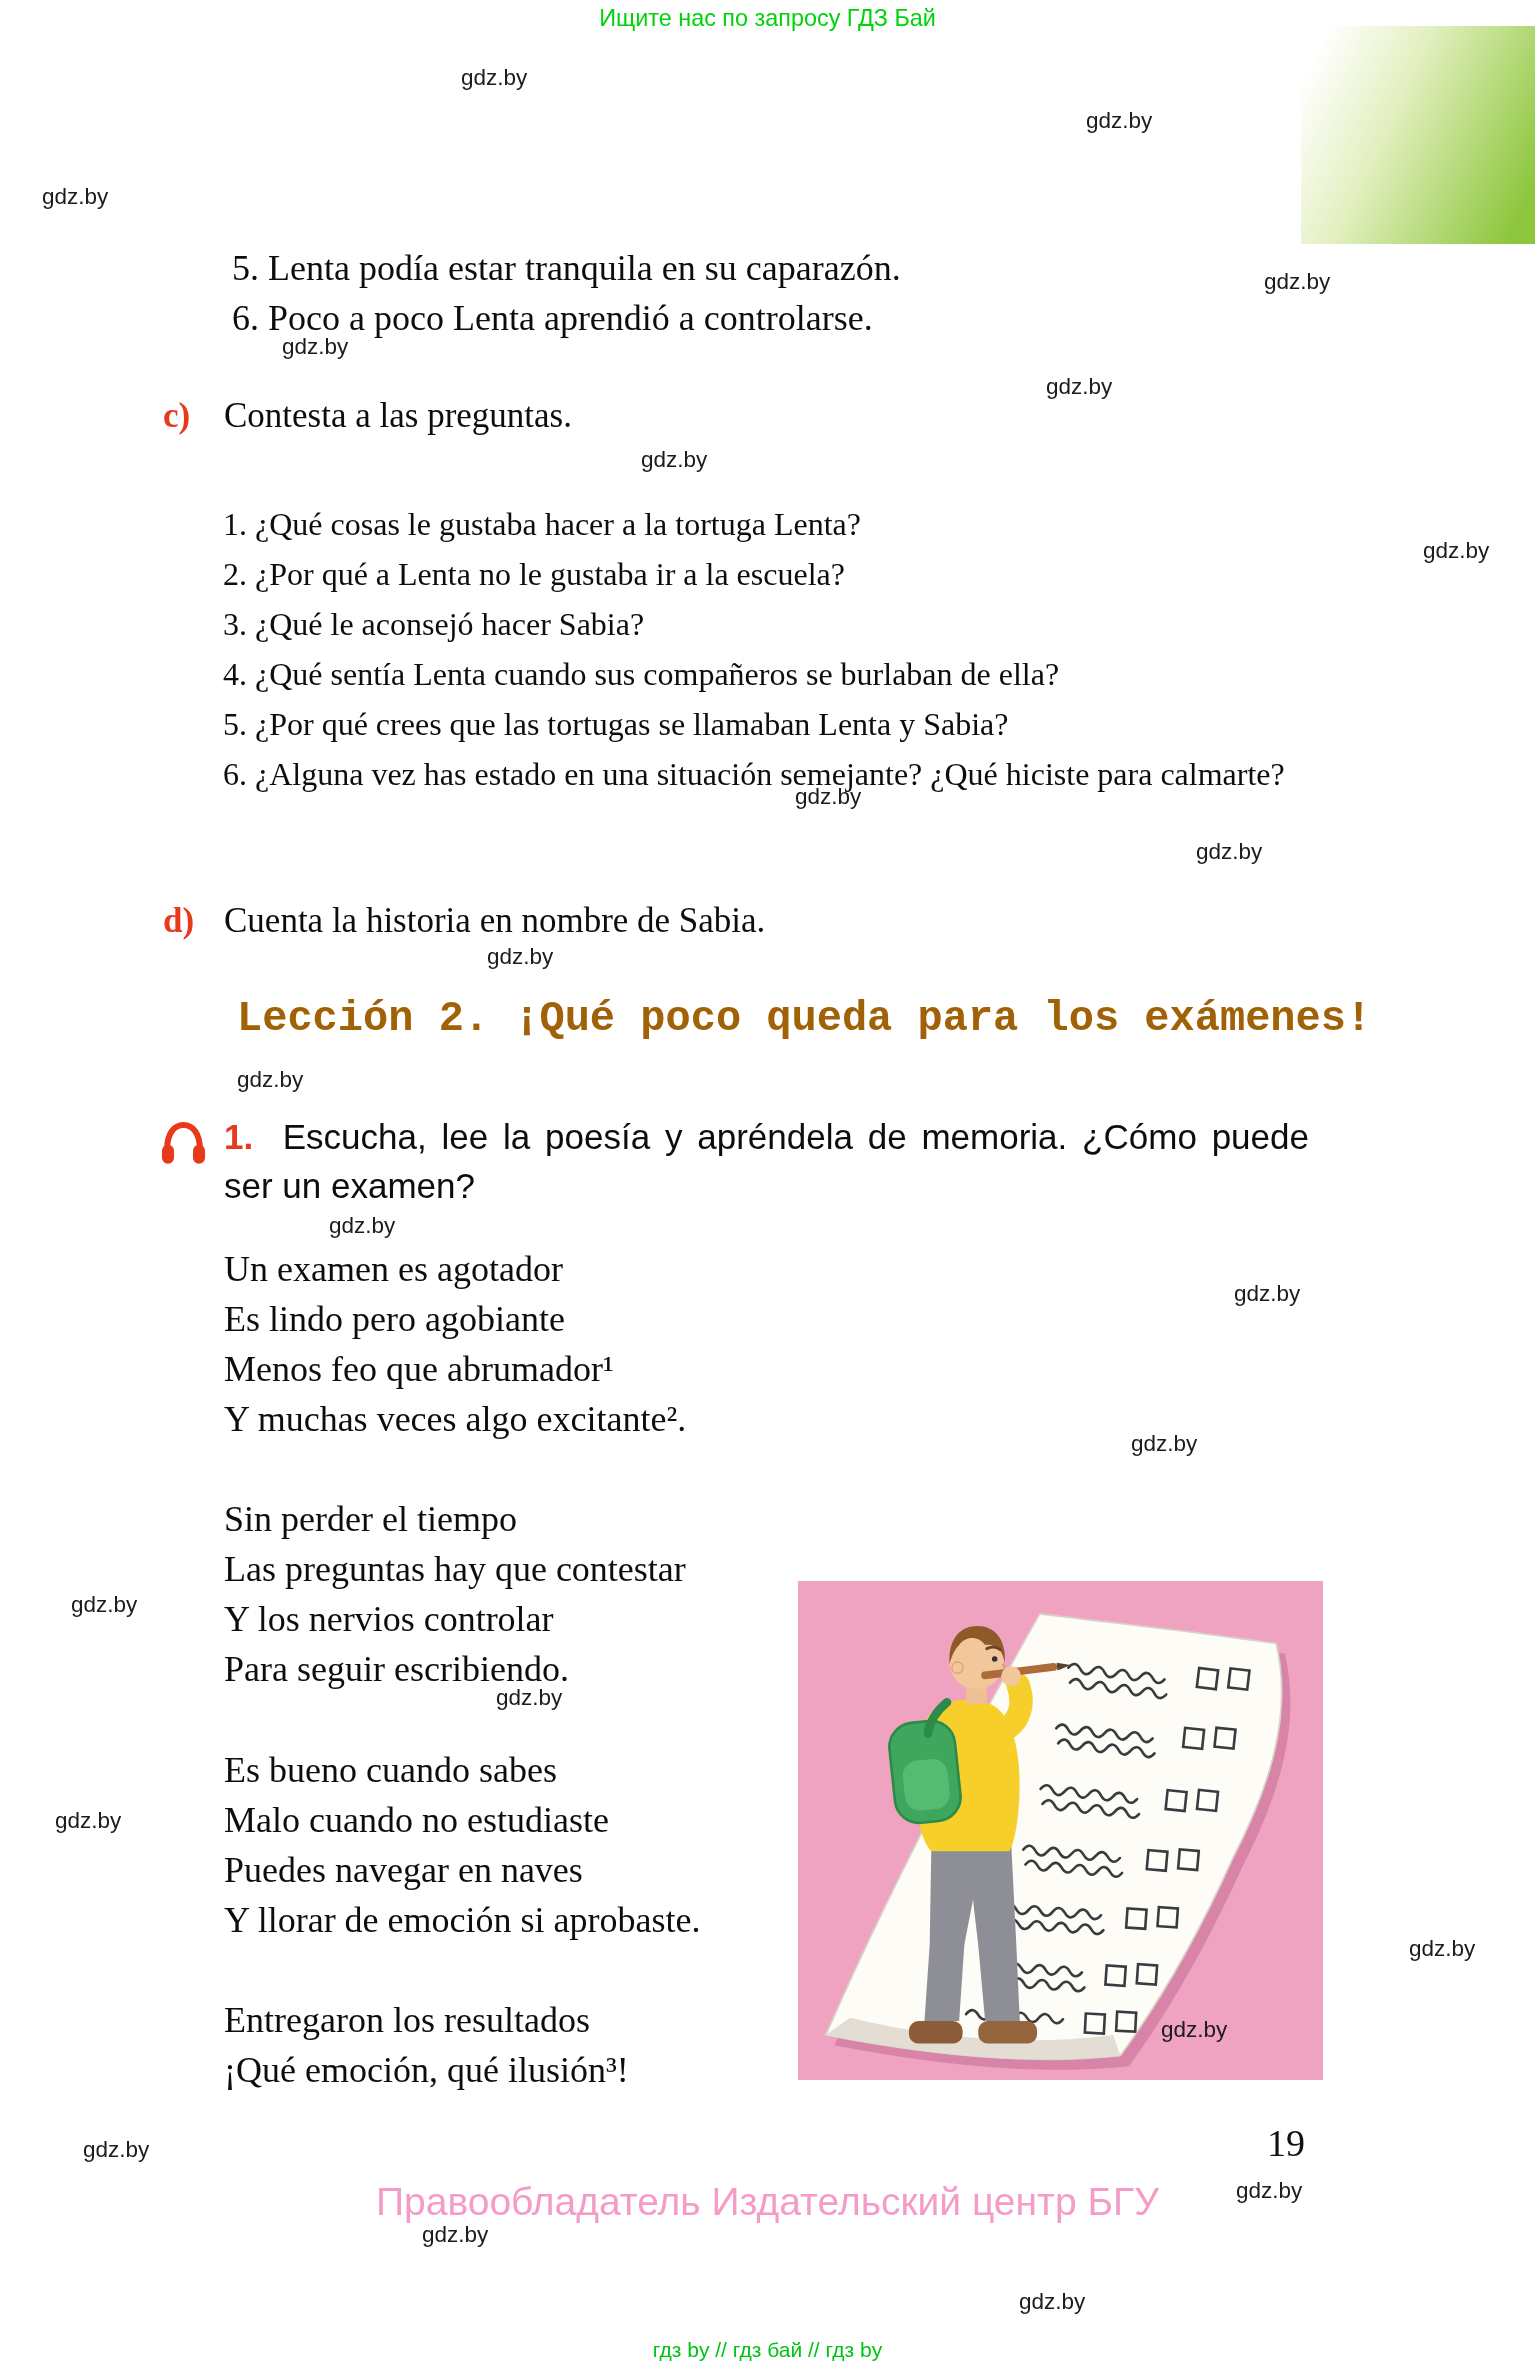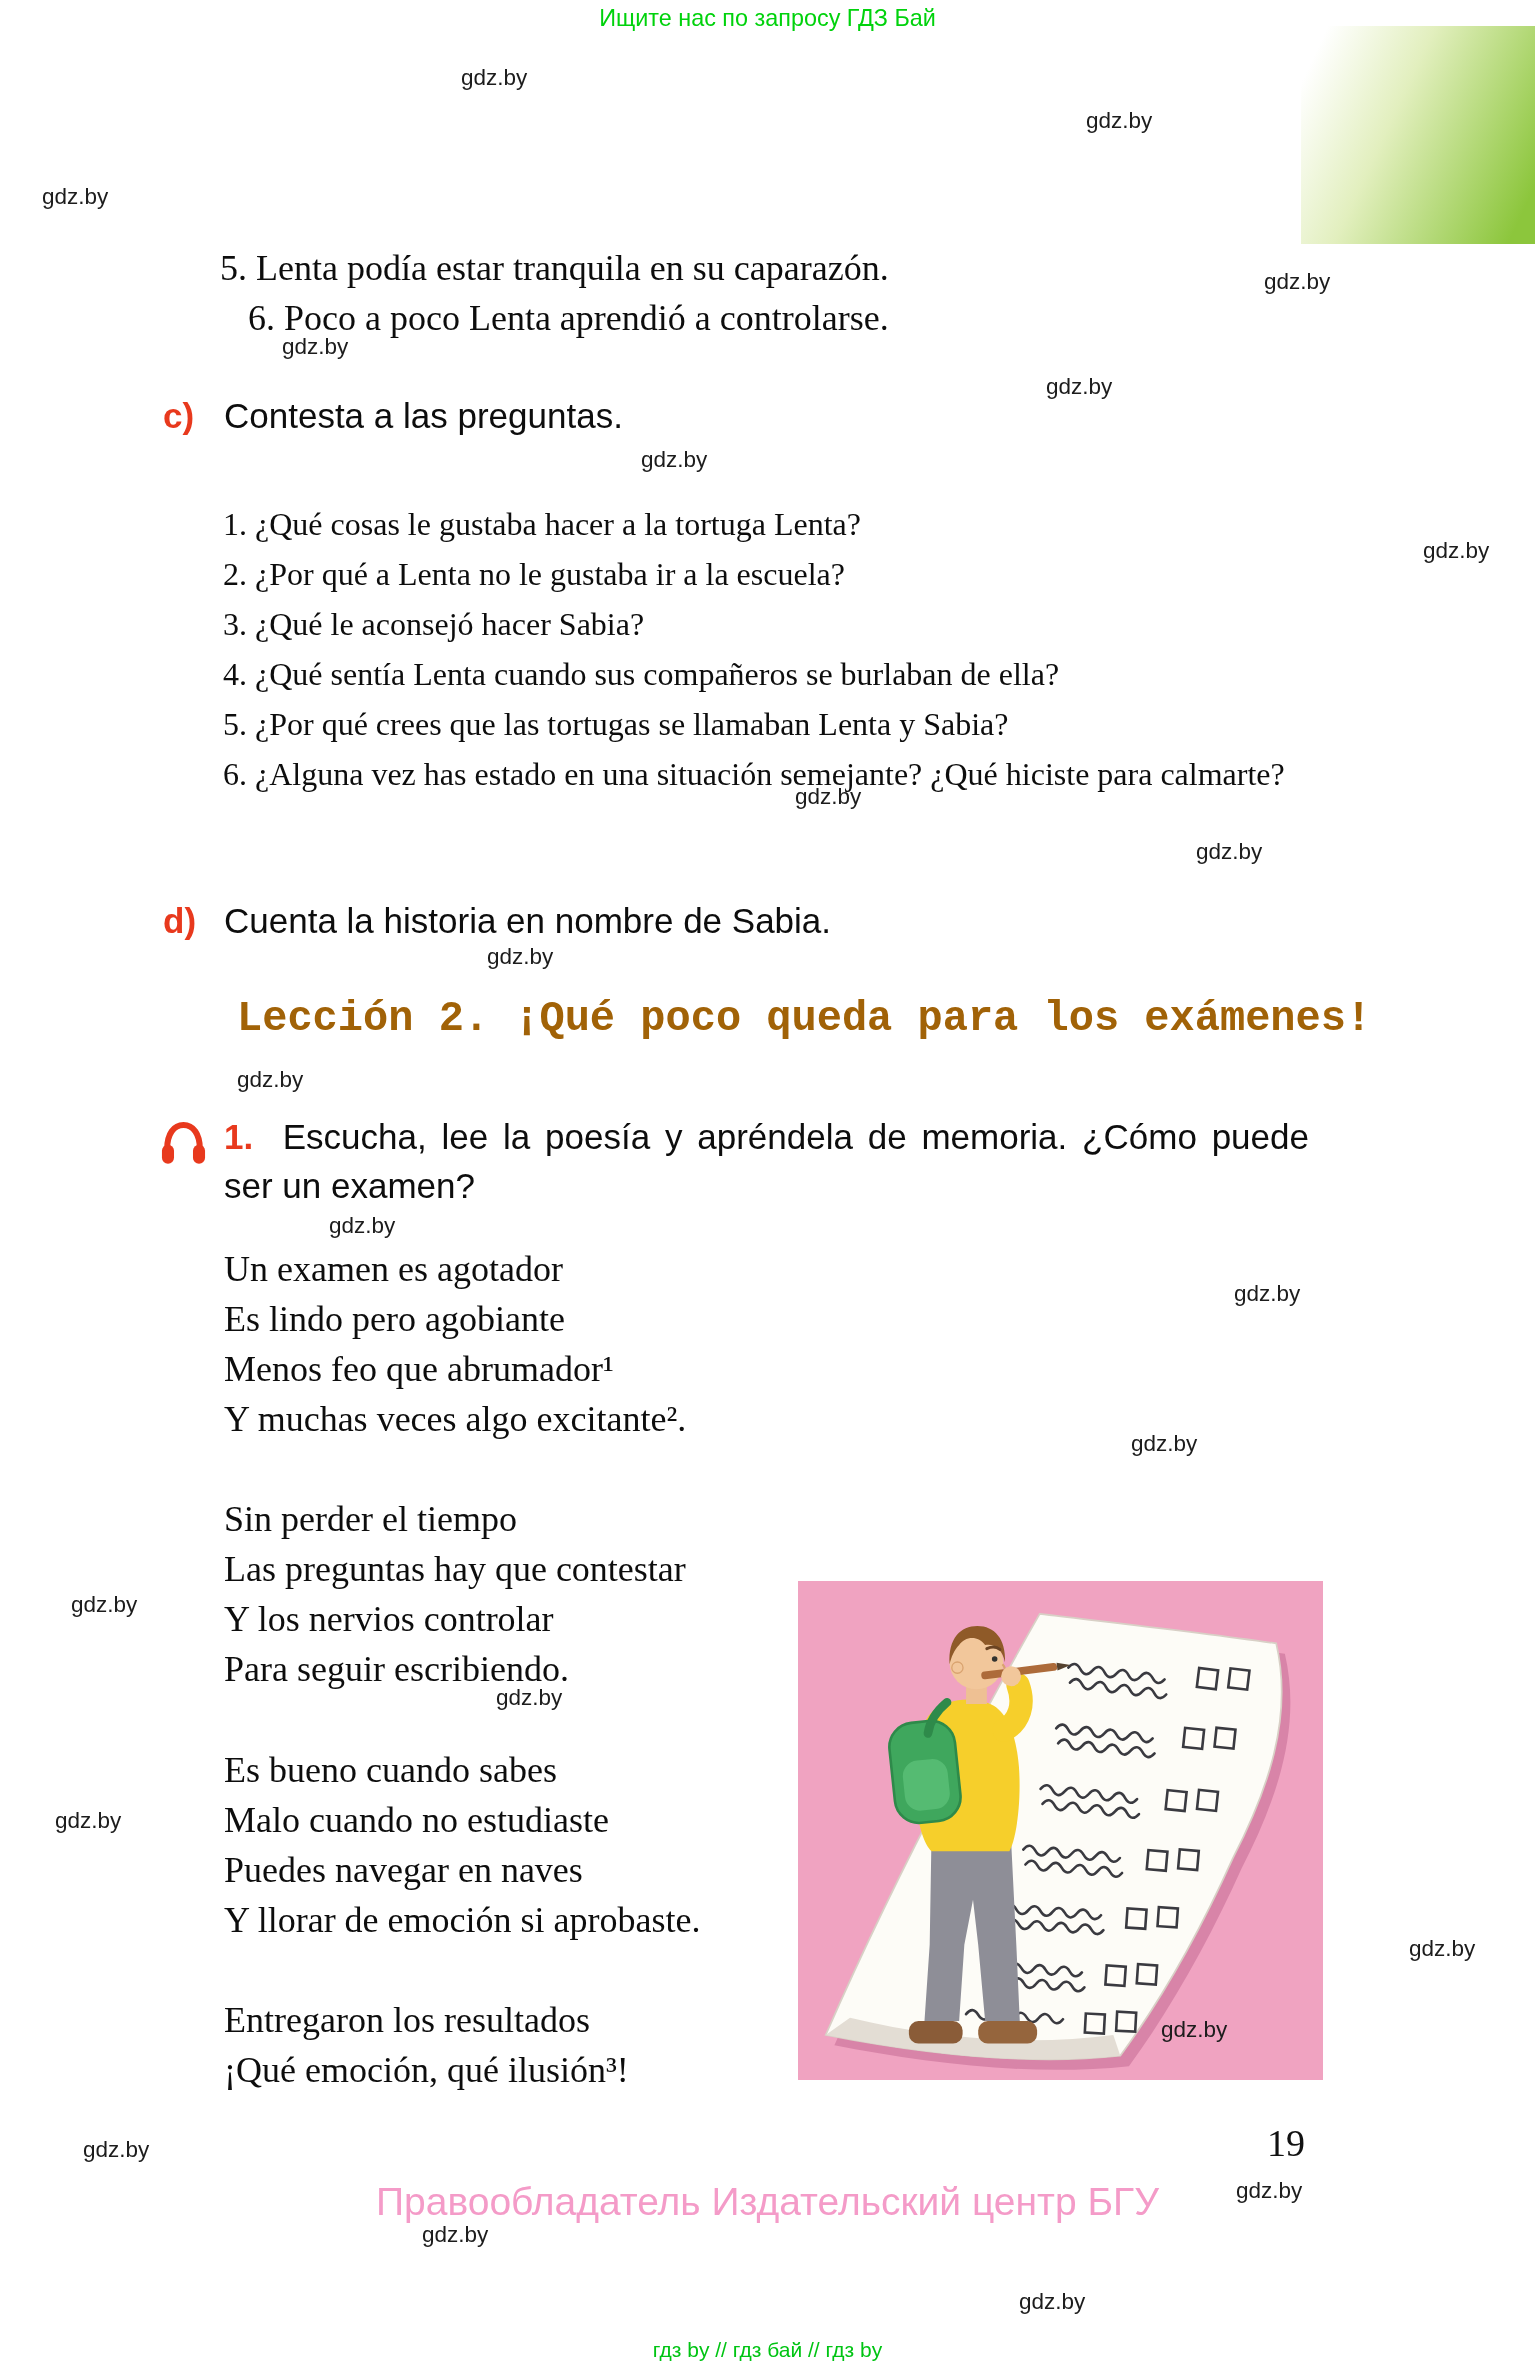--- a/index.html
+++ b/index.html
@@ -4,25 +4,25 @@
 <style>
   html,body{margin:0;padding:0;background:#ffffff;}
   .page{position:relative;width:1535px;height:2377px;background:#ffffff;overflow:hidden;
         font-family:"Liberation Serif",serif;color:#0d0d0d;}
   .banner-top{position:absolute;left:0;top:5.2px;width:100%;text-align:center;
         font-family:"Liberation Sans",sans-serif;font-size:23.4px;color:#00d20c;}
   .green-box{position:absolute;left:1301px;top:26px;width:234px;height:218px;
         background:linear-gradient(115deg,#ffffff 8%,#e2efbe 40%,#8cc63c 92%);}
   .wm{position:absolute;font-family:"Liberation Sans",sans-serif;font-size:22.5px;color:#1c1c1c;
         z-index:40;white-space:nowrap;}
-  .intro{position:absolute;left:220px;top:243px;text-align:right;}
+  .intro{position:absolute;left:232px;top:243px;}
   .intro p,.poem p{font-size:36px;line-height:50px;margin:0;}
   .questions{position:absolute;left:166px;top:499px;width:1175px;}
   .questions p{font-size:32px;line-height:50px;margin:0;text-indent:57px;hyphens:auto;}
-  .task{position:absolute;left:163px;font-family:Liberation Sans, sans-serif;font-size:35px;line-height:43px;}
+  .task{position:absolute;left:163px;font-family:Liberation Serif, serif;font-size:35px;line-height:43px;}
   .tlabel{display:inline-block;width:61px;color:#e8391d;font-weight:bold;}
   .heading{position:absolute;left:237px;top:995px;font-family:Liberation Mono, monospace;
         font-size:42px;font-weight:bold;color:#a16207;}
   .hp-icon{position:absolute;left:159px;top:1118px;}
   .task1-text{position:absolute;left:224px;top:1112px;width:1085px;
         font-family:"Liberation Sans",sans-serif;font-size:35px;line-height:49px;text-align:justify;}
   .t1label{color:#e8391d;font-weight:bold;}
   .gap{display:inline-block;width:29.5px;}
   .poem{position:absolute;left:224px;}
   .illu{position:absolute;left:798px;top:1581px;width:525px;height:499px;}

